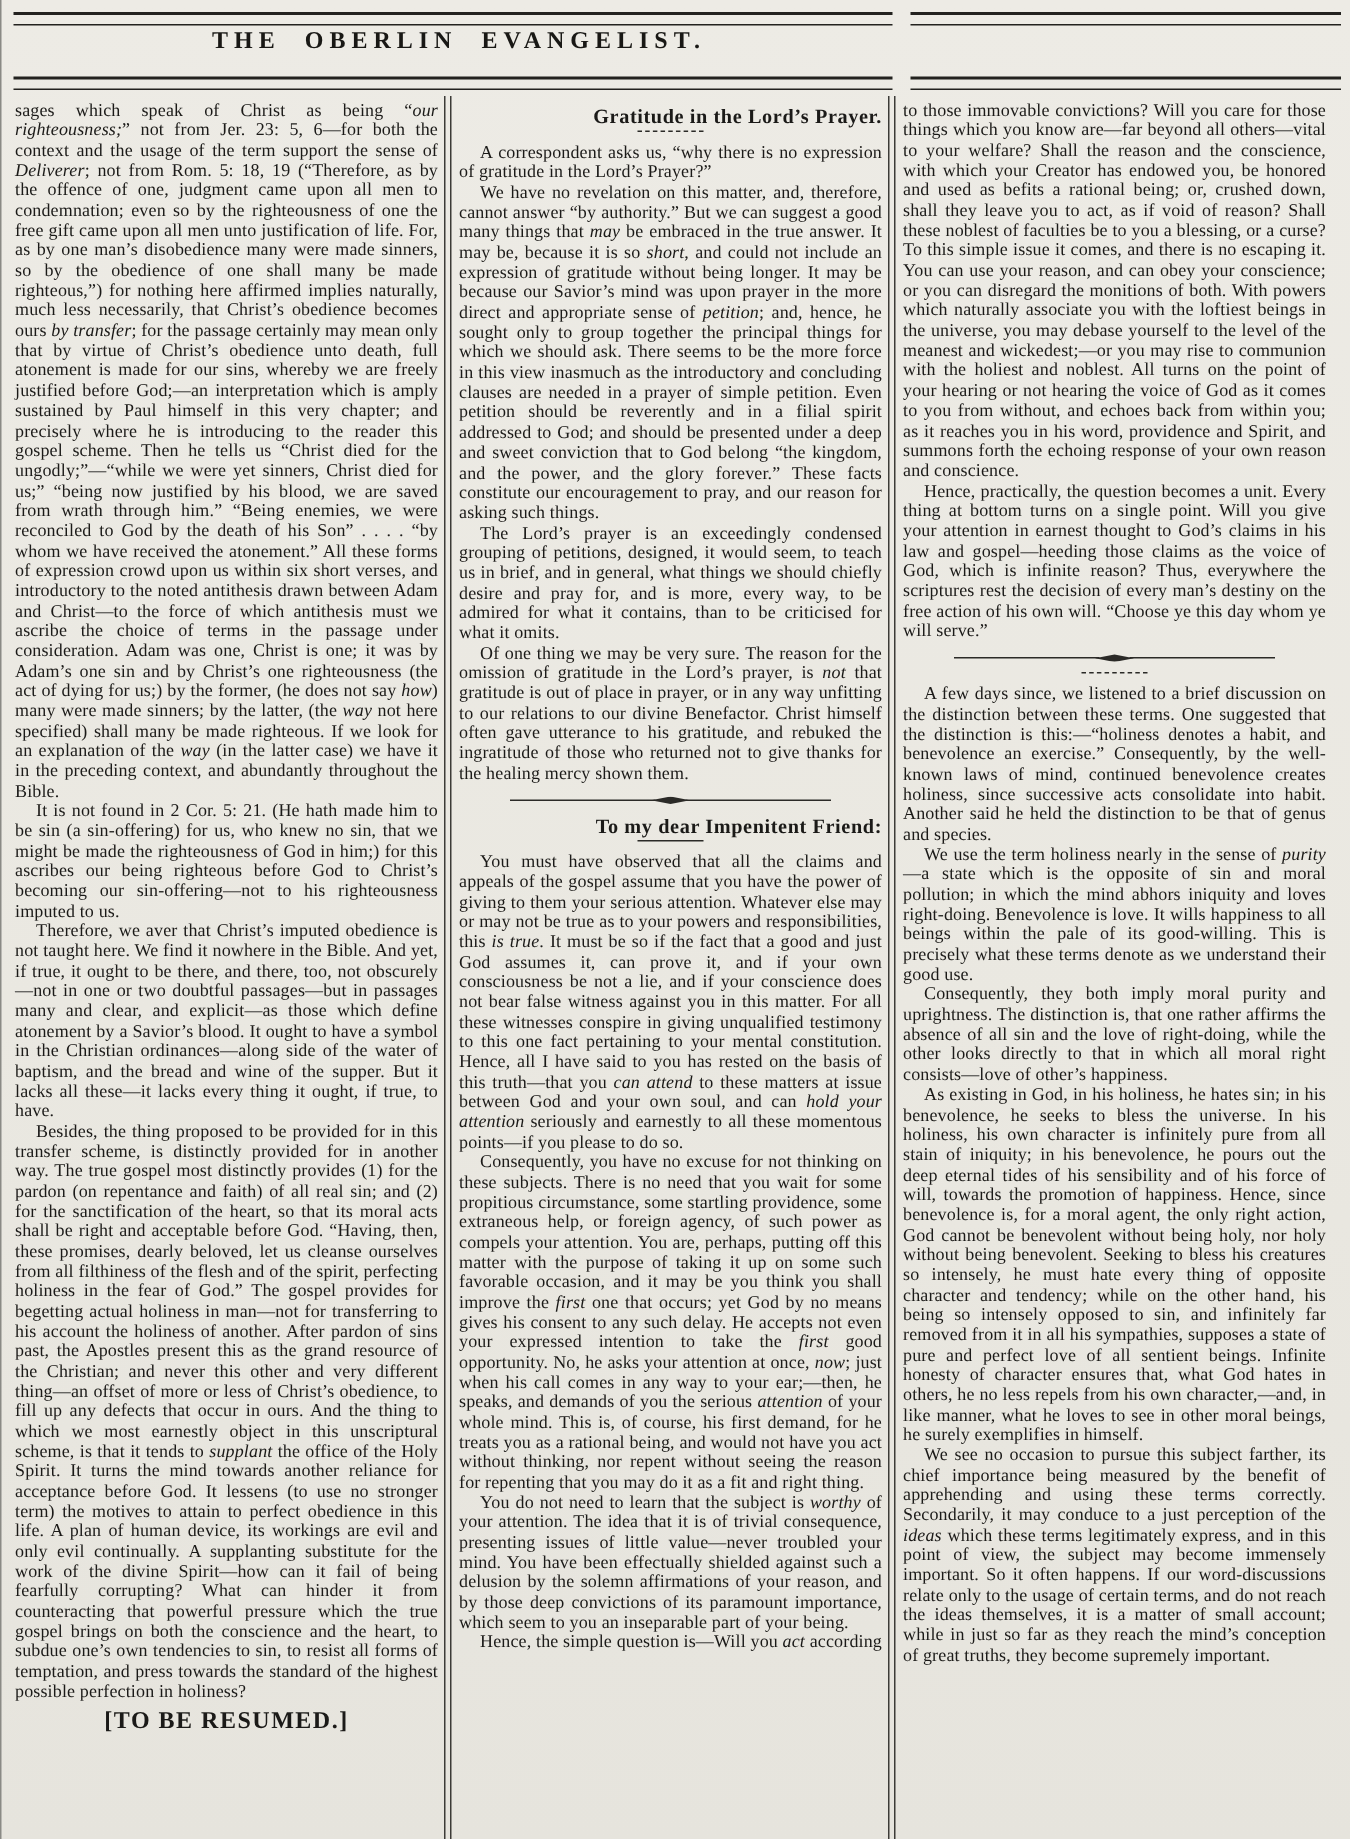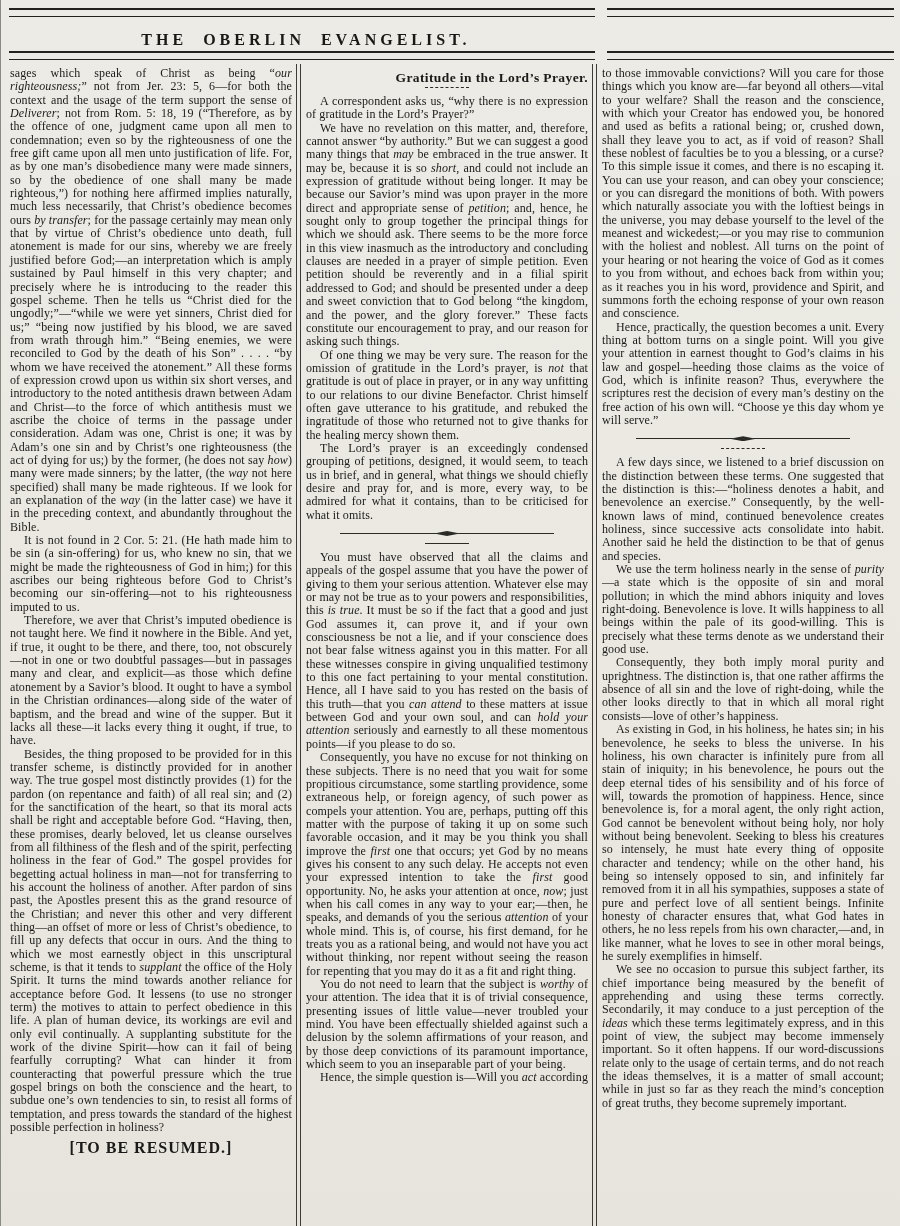--- a/index.html
+++ b/index.html
@@ -17,21 +17,21 @@
     border-left:1px solid #8a8a85;
     box-sizing:border-box;
     padding:6px 4px 0 6px;
   }
   
   .rule-row{display:flex;gap:12px;margin:2px 2px 0 2px;}
   .rule-seg{height:6px;border-top:2px solid #23221f;border-bottom:1px solid #23221f;}
   .rule-seg.left{width:586px;}
   .rule-seg.right{flex:1;}
   .masthead-row{display:flex;align-items:baseline;height:30px;margin-top:2px;}
-  .masthead-left{width:598px;text-align:center;margin-top:12px;}
+  .masthead-left{width:598px;text-align:center;}
   .masthead-title{
     display:inline-block;
     font-size:16px;font-weight:bold;
     letter-spacing:4px;word-spacing:8px;
     color:#191815;
   }
   .masthead-right{flex:1;text-align:right;padding-right:34px;}
   .page-number{font-size:14px;font-weight:bold;letter-spacing:1px;}
   
   .columns{display:flex;margin-top:4px;height:1168px;}
@@ -113,30 +113,31 @@
     </div>
 
     <div class="col-rule"></div>
 
     <div class="column">
       <h2 class="article-title">Gratitude in the Lord’s Prayer.</h2>
       <div class="title-rule dashed"></div>
       <div class="body-text">
           <p>A correspondent asks us, “why there is no expression of gratitude in the Lord’s Prayer?”</p>
           <p>We have no revelation on this matter, and, therefore, cannot answer “by authority.”  But we can suggest a good many things that <i>may</i> be embraced in the true answer.  It may be, because it is so <i>short</i>, and could not include an expression of gratitude without being longer.  It may be because our Savior’s mind was upon prayer in the more direct and appropriate sense of <i>petition</i>; and, hence, he sought only to group together the principal things for which we should ask.  There seems to be the more force in this view inasmuch as the introductory and concluding clauses are needed in a prayer of simple petition.  Even petition should be reverently and in a filial spirit addressed to God; and should be presented under a deep and sweet conviction that to God belong “the kingdom, and the power, and the glory forever.”  These facts constitute our encouragement to pray, and our reason for asking such things.</p>
+          <p>The Lord’s prayer is an exceedingly condensed grouping of petitions, designed, it would seem, to teach us in brief, and in general, what things we should chiefly desire and pray for, and is more, every way, to be admired for what it contains, than to be criticised for what it omits.</p>
           <p>Of one thing we may be very sure.  The reason for the omission of gratitude in the Lord’s prayer, is <i>not</i> that gratitude is out of place in prayer, or in any way unfitting to our relations to our divine Benefactor.  Christ himself often gave utterance to his gratitude, and rebuked the ingratitude of those who returned not to give thanks for the healing mercy shown them.</p>
-          <p>The Lord’s prayer is an exceedingly condensed grouping of petitions, designed, it would seem, to teach us in brief, and in general, what things we should chiefly desire and pray for, and is more, every way, to be admired for what it contains, than to be criticised for what it omits.</p>
         </div>
 
       <div class="section-divider">
         <span class="line"></span>
         <span class="diamond"></span>
         <span class="line"></span>
       </div>
 
+      <h2 class="article-title">To my dear Impenitent Friend:</h2>
       <div class="title-rule"></div>
       <div class="body-text">
           <p>You must have observed that all the claims and appeals of the gospel assume that you have the power of giving to them your serious attention.  Whatever else may or may not be true as to your powers and responsibilities, this <i>is true</i>.  It must be so if the fact that a good and just God assumes it, can prove it, and if your own consciousness be not a lie, and if your conscience does not bear false witness against you in this matter.  For all these witnesses conspire in giving unqualified testimony to this one fact pertaining to your mental constitution.  Hence, all I have said to you has rested on the basis of this truth—that you <i>can attend</i> to these matters at issue between God and your own soul, and can <i>hold your attention</i> seriously and earnestly to all these momentous points—if you please to do so.</p>
           <p>Consequently, you have no excuse for not thinking on these subjects.  There is no need that you wait for some propitious circumstance, some startling providence, some extraneous help, or foreign agency, of such power as compels your attention.  You are, perhaps, putting off this matter with the purpose of taking it up on some such favorable occasion, and it may be you think you shall improve the <i>first</i> one that occurs; yet God by no means gives his consent to any such delay.  He accepts not even your expressed intention to take the <i>first</i> good opportunity.  No, he asks your attention at once, <i>now</i>; just when his call comes in any way to your ear;—then, he speaks, and demands of you the serious <i>attention</i> of your whole mind.  This is, of course, his first demand, for he treats you as a rational being, and would not have you act without thinking, nor repent without seeing the reason for repenting that you may do it as a fit and right thing.</p>
           <p>You do not need to learn that the subject is <i>worthy</i> of your attention.  The idea that it is of trivial consequence, presenting issues of little value—never troubled your mind.  You have been effectually shielded against such a delusion by the solemn affirmations of your reason, and by those deep convictions of its paramount importance, which seem to you an inseparable part of your being.</p>
           <p>Hence, the simple question is—Will you <i>act</i> according</p>
         </div>
     </div>
 
     <div class="col-rule"></div>

